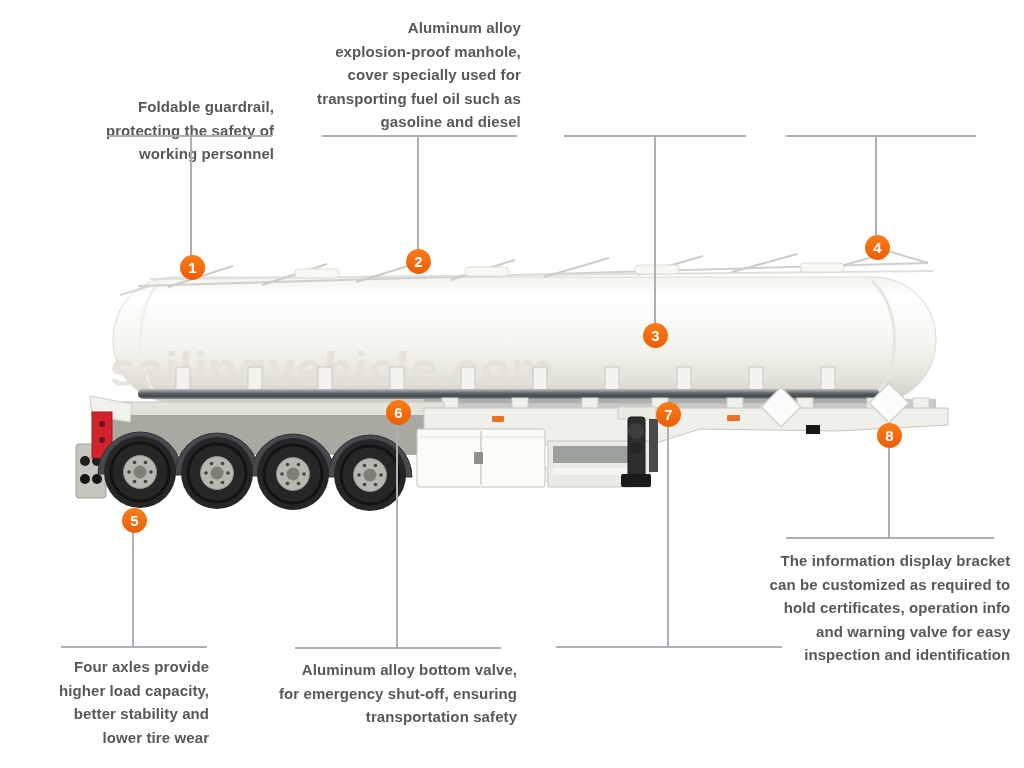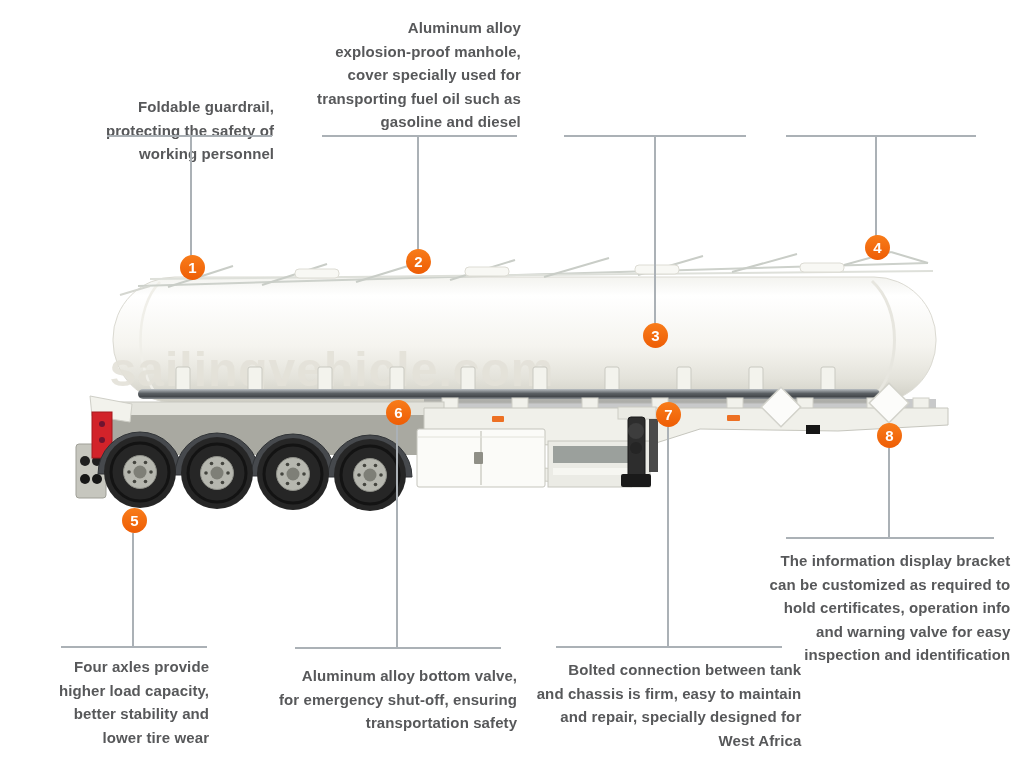--- a/index.html
+++ b/index.html
@@ -30,21 +30,21 @@
   
   .t3{left:655px;top:40px;}  .h3{left:564px;top:135px;width:182px;}
   .v3{left:654px;top:135px;height:190px;} .b3{left:643px;top:323px;}
   
   .t4{left:881px;top:16px;}  .h4{left:786px;top:135px;width:190px;}
   .v4{left:875px;top:135px;height:101px;} .b4{left:865px;top:235px;}
   
   .t5{left:134px;top:655px;} .h5{left:61px;top:646px;width:146px;}
   .v5{left:132px;top:533px;height:114px;} .b5{left:122px;top:508px;}
   
-  .t6{left:398px;top:658px;margin-top:6px;} .h6{left:295px;top:647px;width:206px;}
+  .t6{left:398px;top:658px;} .h6{left:295px;top:647px;width:206px;}
   .v6{left:396px;top:425px;height:224px;} .b6{left:386px;top:400px;}
   
   .t7{left:669px;top:658px;} .h7{left:556px;top:646px;width:226px;}
   .v7{left:667px;top:427px;height:221px;} .b7{left:656px;top:402px;}
   
   .t8{left:890px;top:549px;} .h8{left:786px;top:537px;width:208px;}
   .v8{left:888px;top:448px;height:90px;} .b8{left:877px;top:423px;}
 </style>
 </head>
 <body>
@@ -242,24 +242,20 @@
   <div class="vline v5"></div>
   <div class="badge b5">5</div>
 
   <div class="callout-text t6">Aluminum alloy bottom valve,
 for emergency shut-off, ensuring
 transportation safety</div>
   <div class="hline h6"></div>
   <div class="vline v6"></div>
   <div class="badge b6">6</div>
 
-  <div class="callout-text t7">Bolted connection between tank
-and chassis is firm, easy to maintain
-and repair, specially designed for
-West Africa</div>
   <div class="hline h7"></div>
   <div class="vline v7"></div>
   <div class="badge b7">7</div>
 
   <div class="callout-text t8">The information display bracket
 can be customized as required to
 hold certificates, operation info
 and warning valve for easy
 inspection and identification</div>
   <div class="hline h8"></div>

